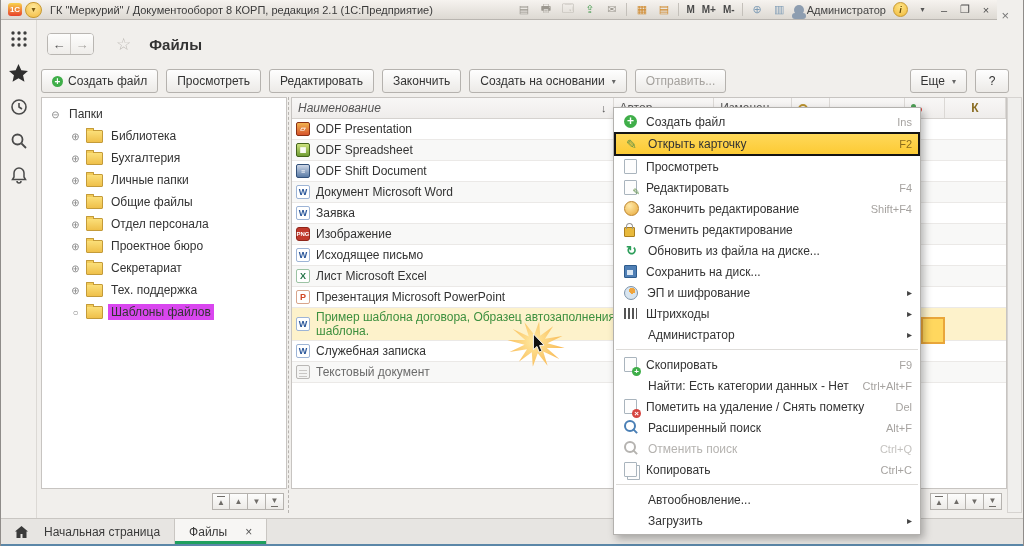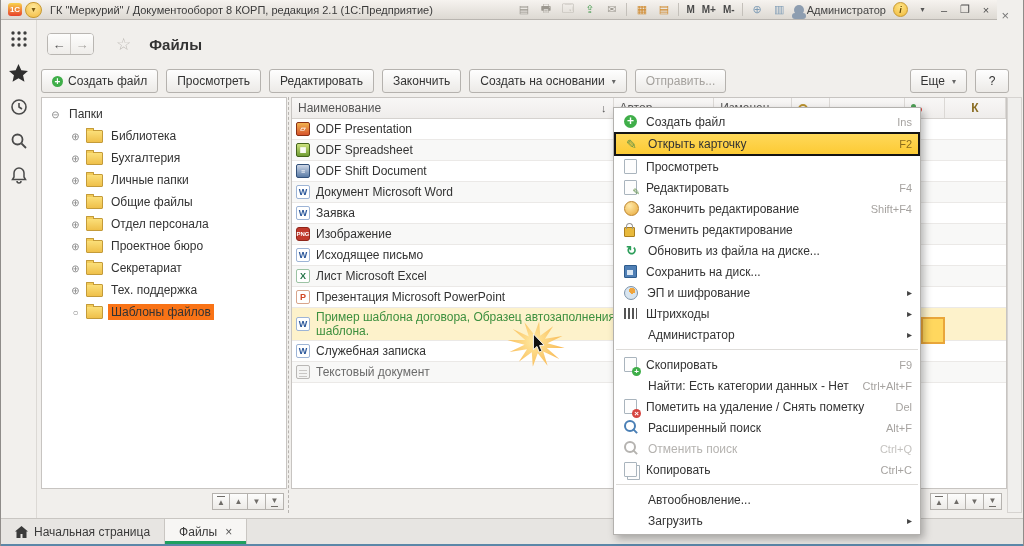--- a/index.html
+++ b/index.html
@@ -51,21 +51,21 @@
   .folders-panel{position:absolute;left:40px;top:97px;width:246px;height:392px;background:#fff;
     border:1px solid #c7c4c1;box-sizing:border-box;font-size:12px;color:#333;overflow:hidden}
   .splitter{position:absolute;left:287px;top:97px;height:416px;width:0;border-left:1px dashed #b7b4b0}
   .tree{padding:5px 4px}
   .trow{height:22px;display:flex;align-items:center;gap:5px;padding-left:4px}
   .trow.child{padding-left:24px}
   .expander{width:11px;font-size:10px;color:#8a8a8a;text-align:center}
   .folder-ico{width:15px;height:11px;background:linear-gradient(#fbdf79,#efc04a);border:1px solid #c49b39;border-radius:1px;position:relative;flex:0 0 auto}
   .folder-ico::before{content:"";position:absolute;left:-1px;top:-3px;width:6px;height:2px;background:#f3cc58;border:1px solid #c49b39;border-bottom:none;border-radius:1px 1px 0 0}
   .tlabel{padding:1px 3px}
-  .trow.selected .tlabel{background:#f97316}
+  .trow.selected .tlabel{background:#d946ef}
   .files-panel{position:absolute;left:290px;top:97px;width:716px;height:392px;background:#fff;
     border:1px solid #c7c4c1;box-sizing:border-box;font-size:12px;color:#333;overflow:hidden}
   .fhead{display:flex;height:20px;background:linear-gradient(#f8f7f6,#efedeb);border-bottom:1px solid #d5d2cf;color:#555}
   .fhcell{display:flex;align-items:center;padding:0 6px;box-sizing:border-box;border-right:1px solid #dbd8d5;height:20px}
   .fhcell .sort{margin-left:auto;color:#555;font-size:11px}
   .fhcell.kcol{color:#8a6d22;font-weight:bold;justify-content:center}
   .frow{display:flex;align-items:center;gap:6px;min-height:21px;border-bottom:1px solid #ebe9e7;padding:0 4px;box-sizing:border-box}
   .frow.even{background:#f8f8f7}
   .frow.selected{background:#fdf2cb;color:#3c8f3e}
   .frow.selected .fname{max-width:300px;line-height:14px;padding:2px 0}
@@ -130,21 +130,21 @@
   .hico{display:inline-block;position:relative}
   .hico-key{width:12px;height:12px}
   .hico-key::before{content:"";position:absolute;left:0;top:2px;width:6px;height:6px;border:2px solid #b8912f;border-radius:50%}
   .hico-key::after{content:"";position:absolute;left:8px;top:5px;width:4px;height:2px;background:#b8912f}
   .hico-people{width:12px;height:12px}
   .hico-people::before{content:"";position:absolute;left:0;top:2px;width:5px;height:5px;border-radius:50%;background:#4d9e55}
   .hico-people::after{content:"";position:absolute;left:6px;top:5px;width:5px;height:5px;border-radius:50%;background:#d64540}
   
   .tabbar{position:absolute;left:0;top:518px;width:1024px;height:26px;background:#e7e5e2;border-top:1px solid #c9c6c2;
     display:flex;align-items:stretch;font-size:12px;color:#3a3a3a;box-sizing:border-box}
-  .tab{display:flex;align-items:center;gap:6px;padding:0 14px;position:relative}
+  .tab{display:flex;align-items:center;gap:16px;padding:0 14px;position:relative}
   .tab.active{background:#f7f6f4;border-left:1px solid #c9c6c2;border-right:1px solid #c9c6c2}
   .tab.active::after{content:"";position:absolute;left:0;right:0;bottom:0;height:3px;background:#1fa05f}
   .tab .tclose{color:#555;font-size:12px;margin-left:2px}
   .bottom-edge{position:absolute;left:0;top:544px;width:1024px;height:2px;background:#5b87a8}
   
   .burst{position:absolute;left:506px;top:321px;width:58px;height:46px;z-index:45;
     background:radial-gradient(circle at 45% 45%,#ffe9a0,#f6a83a);transform:rotate(8deg);
     clip-path:polygon(100% 50%,69.3% 55.2%,93.3% 75%,64.1% 64.1%,75% 93.3%,55.2% 69.3%,50% 100%,44.8% 69.3%,25% 93.3%,35.9% 64.1%,6.7% 75%,30.7% 55.2%,0% 50%,30.7% 44.8%,6.7% 25%,35.9% 35.9%,25% 6.7%,44.8% 30.7%,50% 0%,55.2% 30.7%,75% 6.7%,64.1% 35.9%,93.3% 25%,69.3% 44.8%)}
   .cursor{position:absolute;left:531px;top:334px;z-index:46}
 </style>
@@ -307,21 +307,21 @@
         <span class="expander">○</span>
         <span class="folder-ico"></span>
         <span class="tlabel">Шаблоны файлов</span>
       </div>
     </div>
 </div>
 <div class="splitter"></div>
 
 <div class="files-panel">
   <div class="fhead" id="file-head">
-      <div class="fhcell" style="width: 322px;">
+      <div class="fhcell" style="width: 322px; font-style: italic;">
         <span>Наименование</span>
         <span class="sort">↓</span>
       </div>
       <div class="fhcell" style="width: 101px;">
         <span>Автор</span>
       </div>
       <div class="fhcell" style="width: 78px;">
         <span>Изменен</span>
       </div>
       <div class="fhcell" style="width: 38px;">

